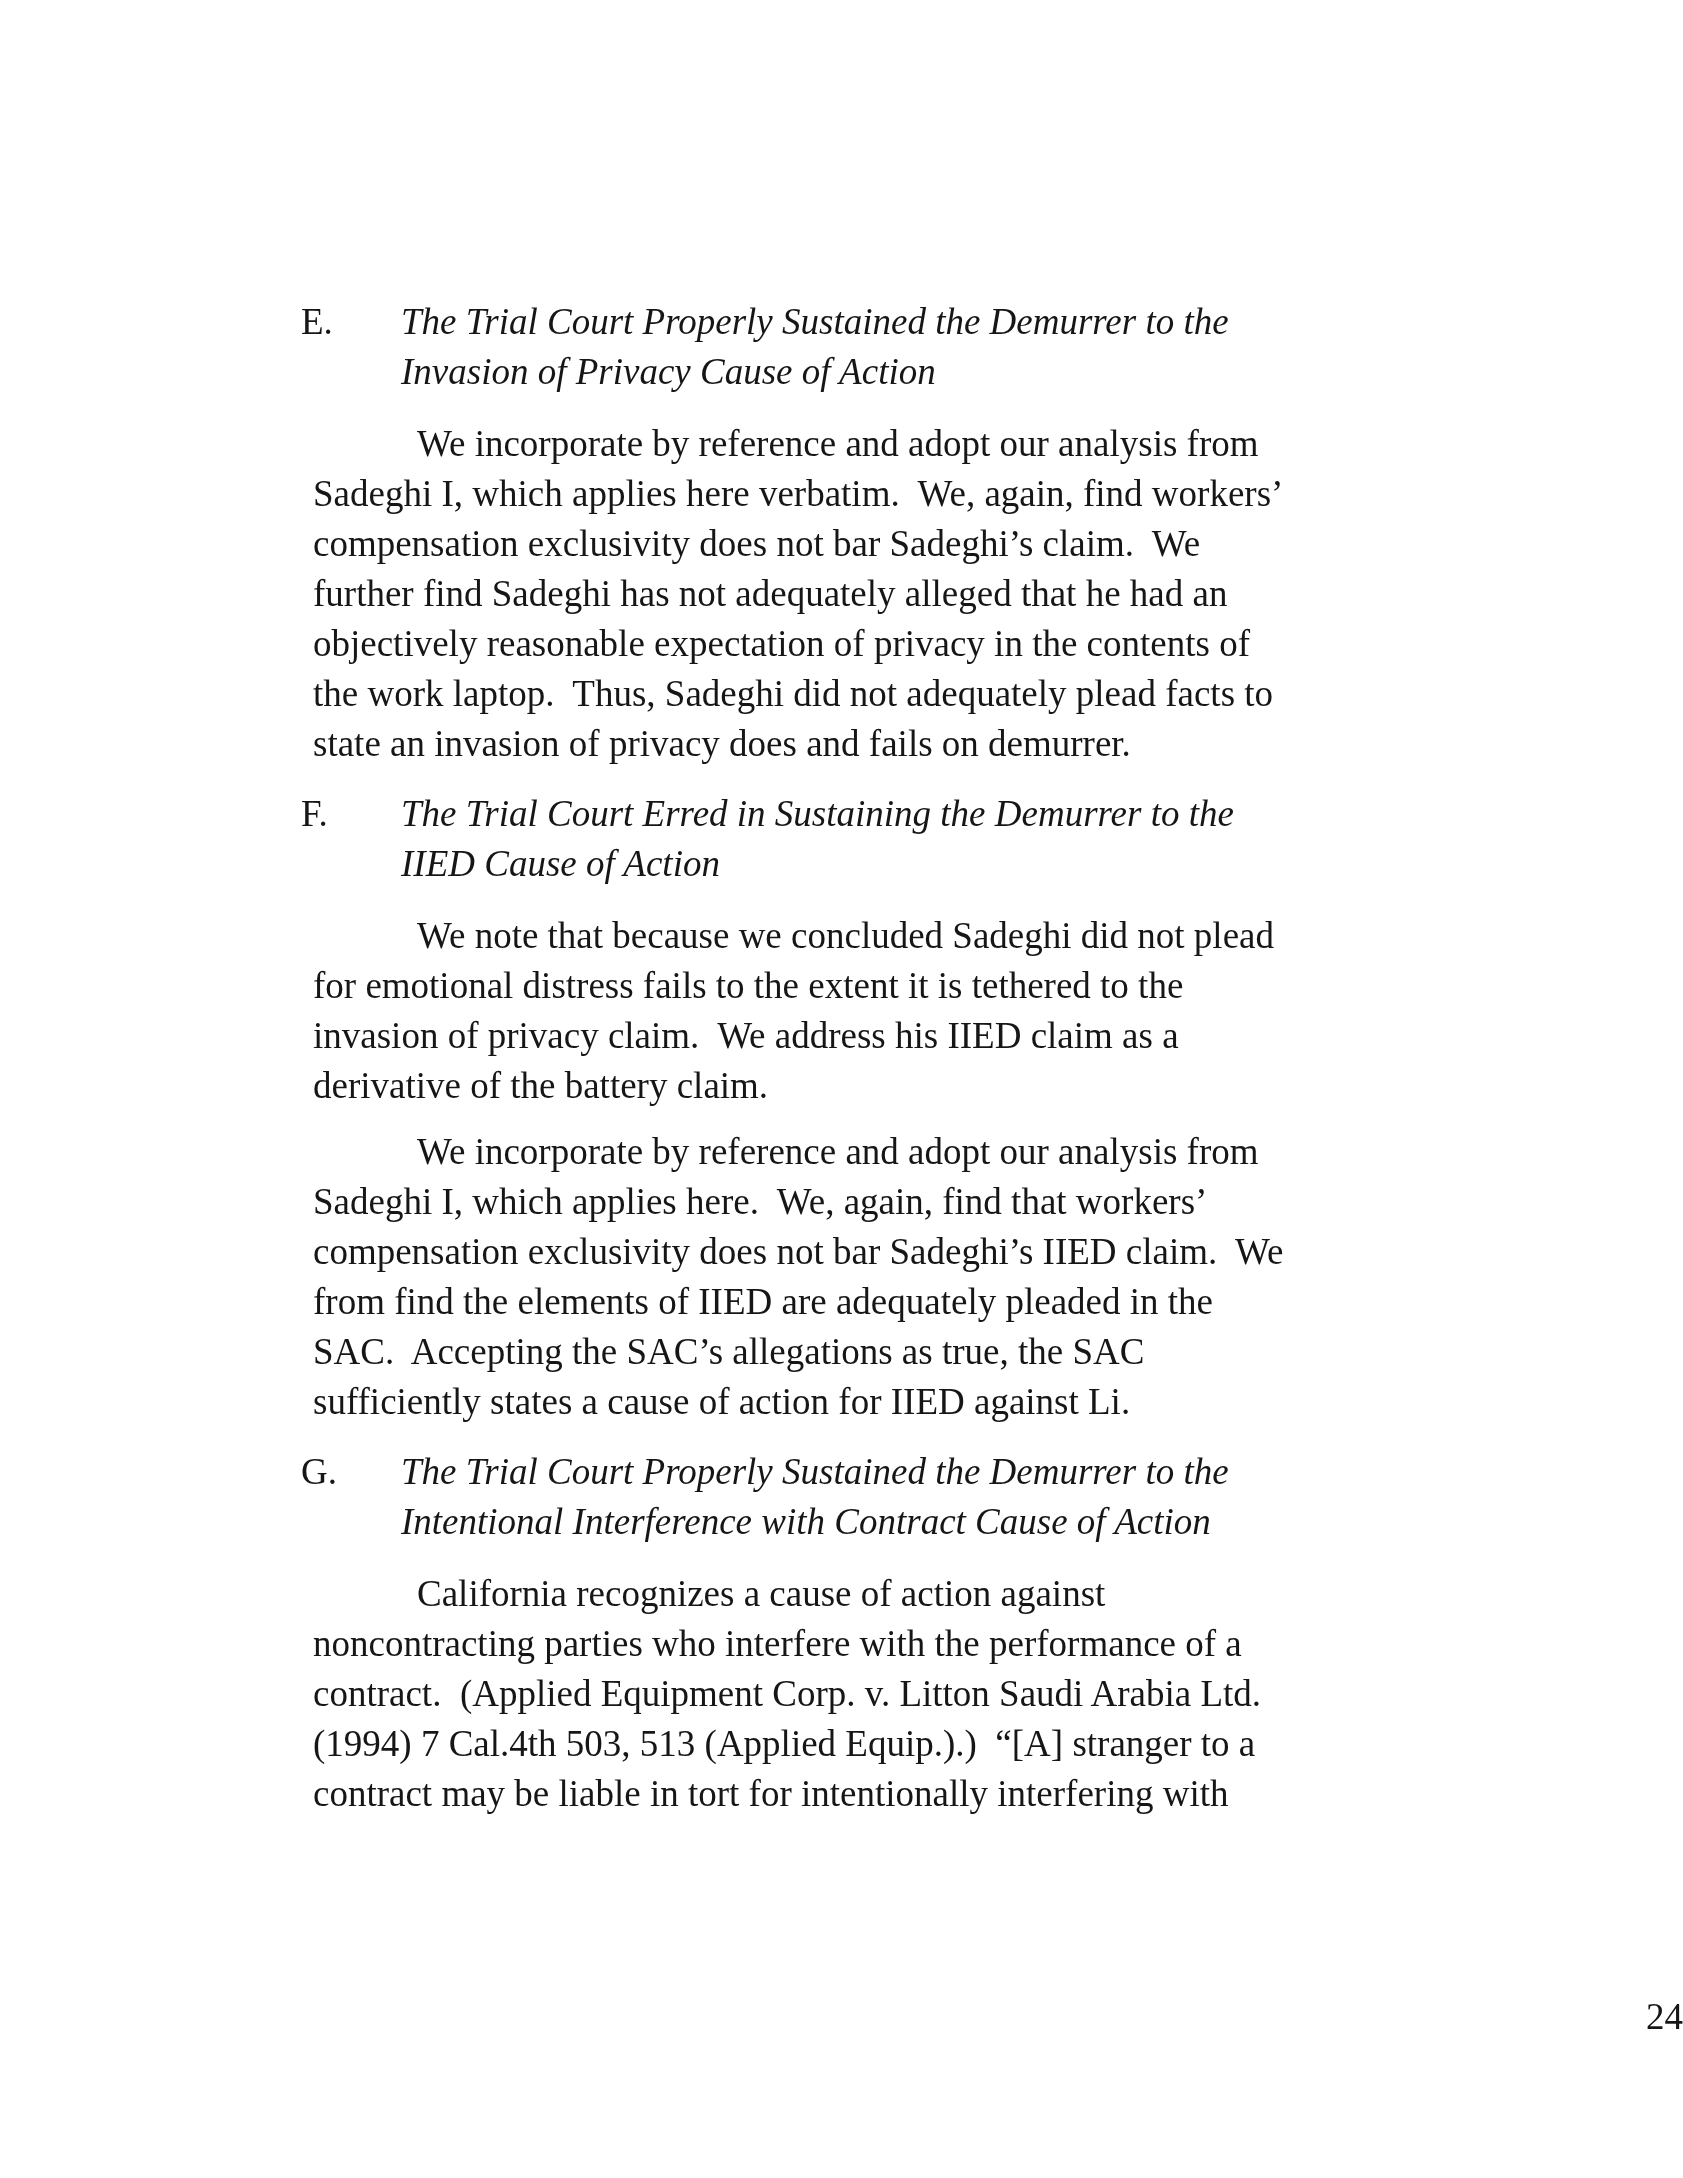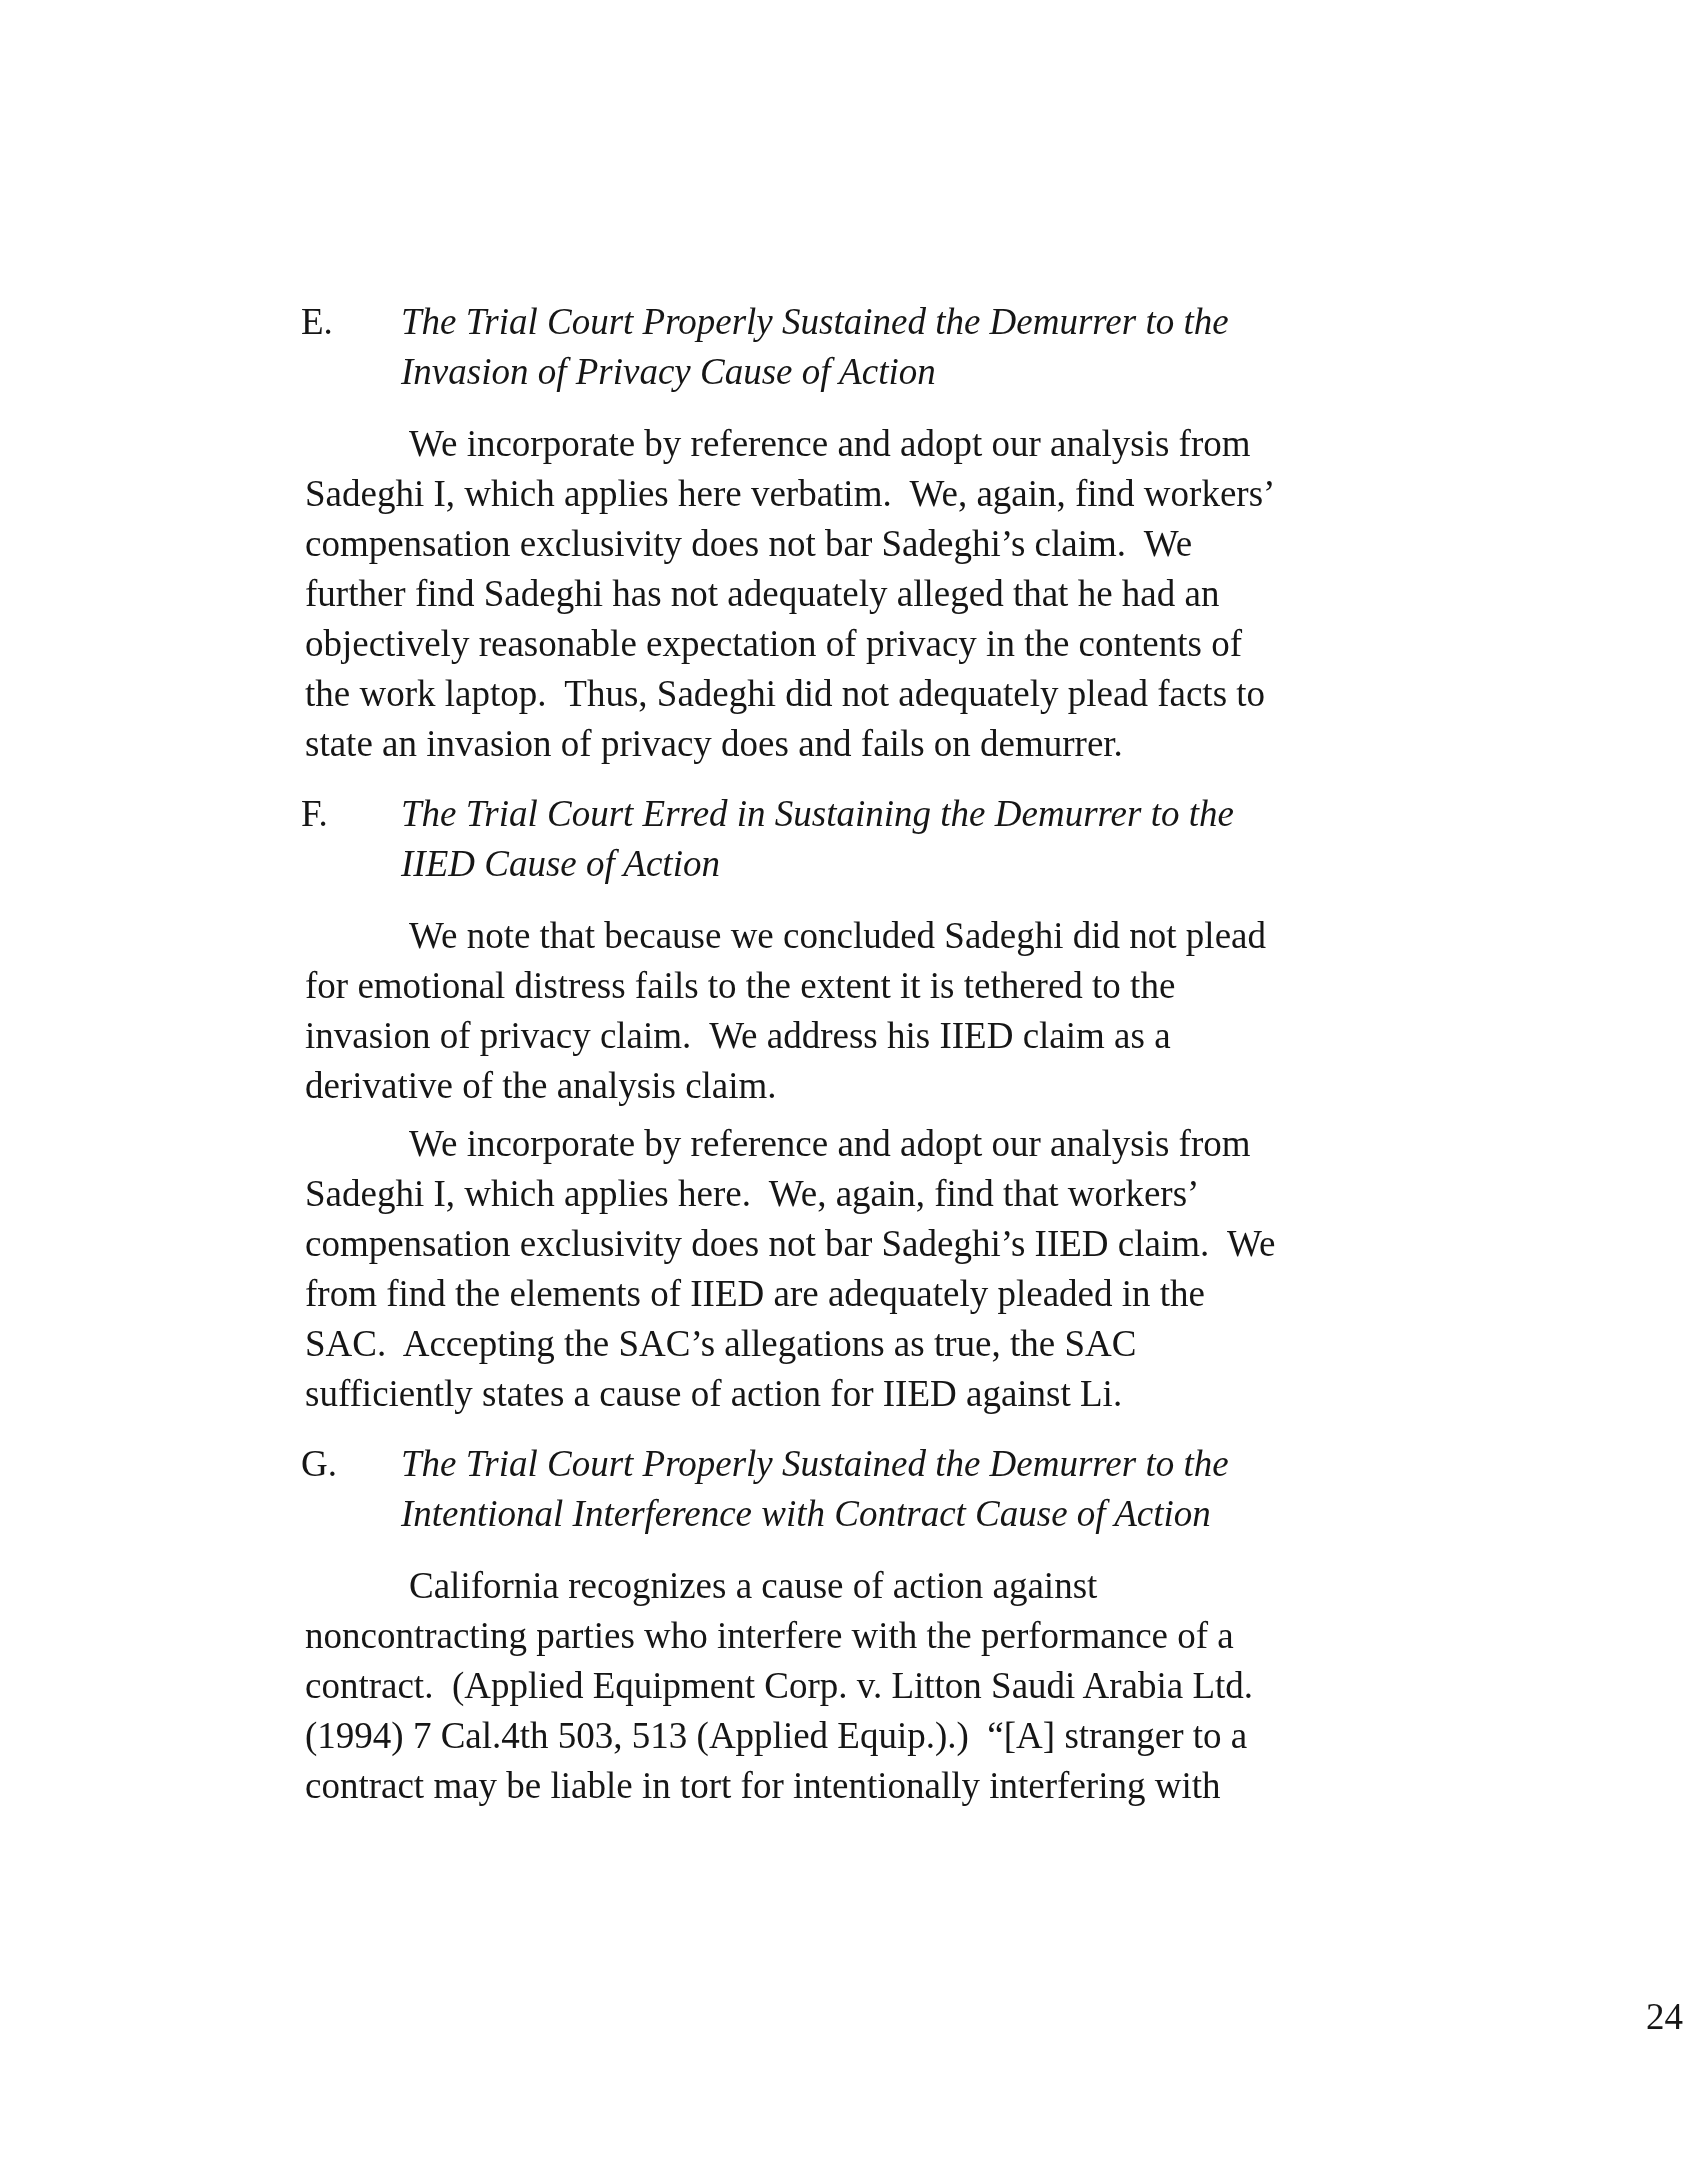--- a/index.html
+++ b/index.html
@@ -38,21 +38,21 @@
     top: 0;
     font-style: normal;
     line-height: 50px;
     font-size: 37px;
   }
   .heading .line {
     padding-left: 104px;
   }
   .heading .line span { font-style: italic; }
   .para {
-    margin: 8px;
+    margin: 16px;
   }
   .para .line.indent {
     text-indent: 104px;
   }
   .it { }
   .rm { font-style: normal; }
   .page-number {
     position: absolute;
     top: 1992px;
     left: 0;
@@ -83,21 +83,21 @@
       </div>
       <div class="heading">
         <span class="h-label">F.</span>
         <div class="line"><span class="it">The Trial Court Erred in Sustaining the Demurrer to the</span></div>
         <div class="line"><span class="it">IIED Cause of Action</span></div>
       </div>
       <div class="para">
         <div class="line indent"><span class="rm">We note that because we concluded Sadeghi did not plead</span></div>
         <div class="line"><span class="rm">for emotional distress fails to the extent it is tethered to the</span></div>
         <div class="line"><span class="rm">invasion of privacy claim.  We address his IIED claim as a</span></div>
-        <div class="line"><span class="rm">derivative of the analysis claim.</span></div>
+        <div class="line"><span class="rm">derivative of the battery claim.</span></div>
       </div>
       <div class="para">
         <div class="line indent"><span class="rm">We incorporate by reference and adopt our analysis from</span></div>
         <div class="line"><span class="it">Sadeghi I</span><span class="rm">, which applies here.  We, again, find that workers’</span></div>
         <div class="line"><span class="rm">compensation exclusivity does not bar Sadeghi’s IIED claim.  We</span></div>
         <div class="line"><span class="rm">from find the elements of IIED are adequately pleaded in the</span></div>
         <div class="line"><span class="rm">SAC.  Accepting the SAC’s allegations as true, the SAC</span></div>
         <div class="line"><span class="rm">sufficiently states a cause of action for IIED against Li.</span></div>
       </div>
       <div class="heading">

